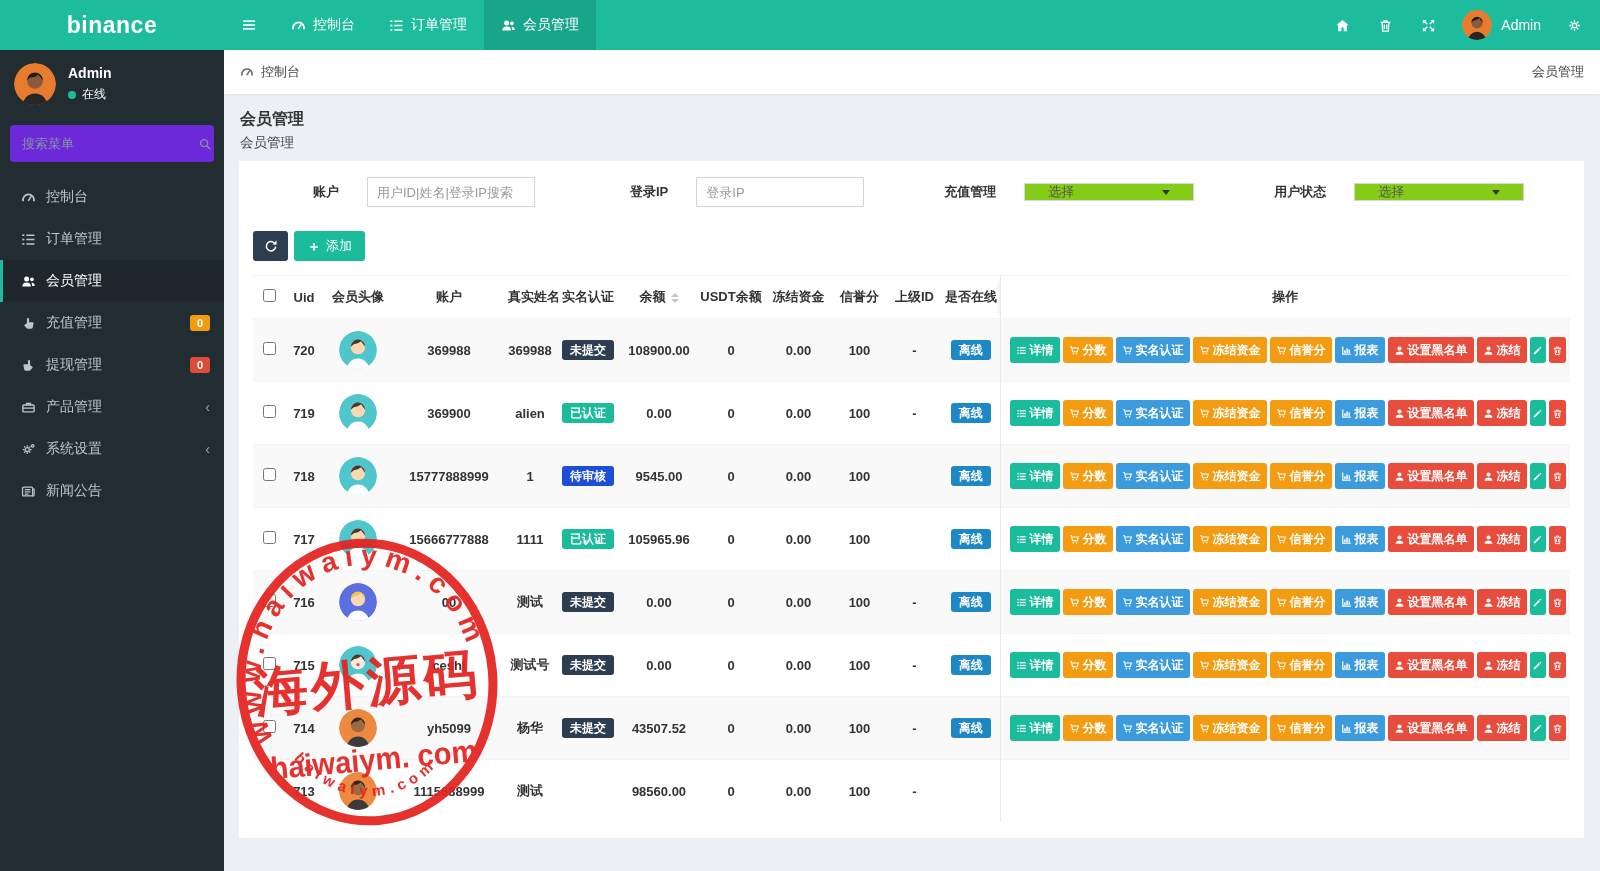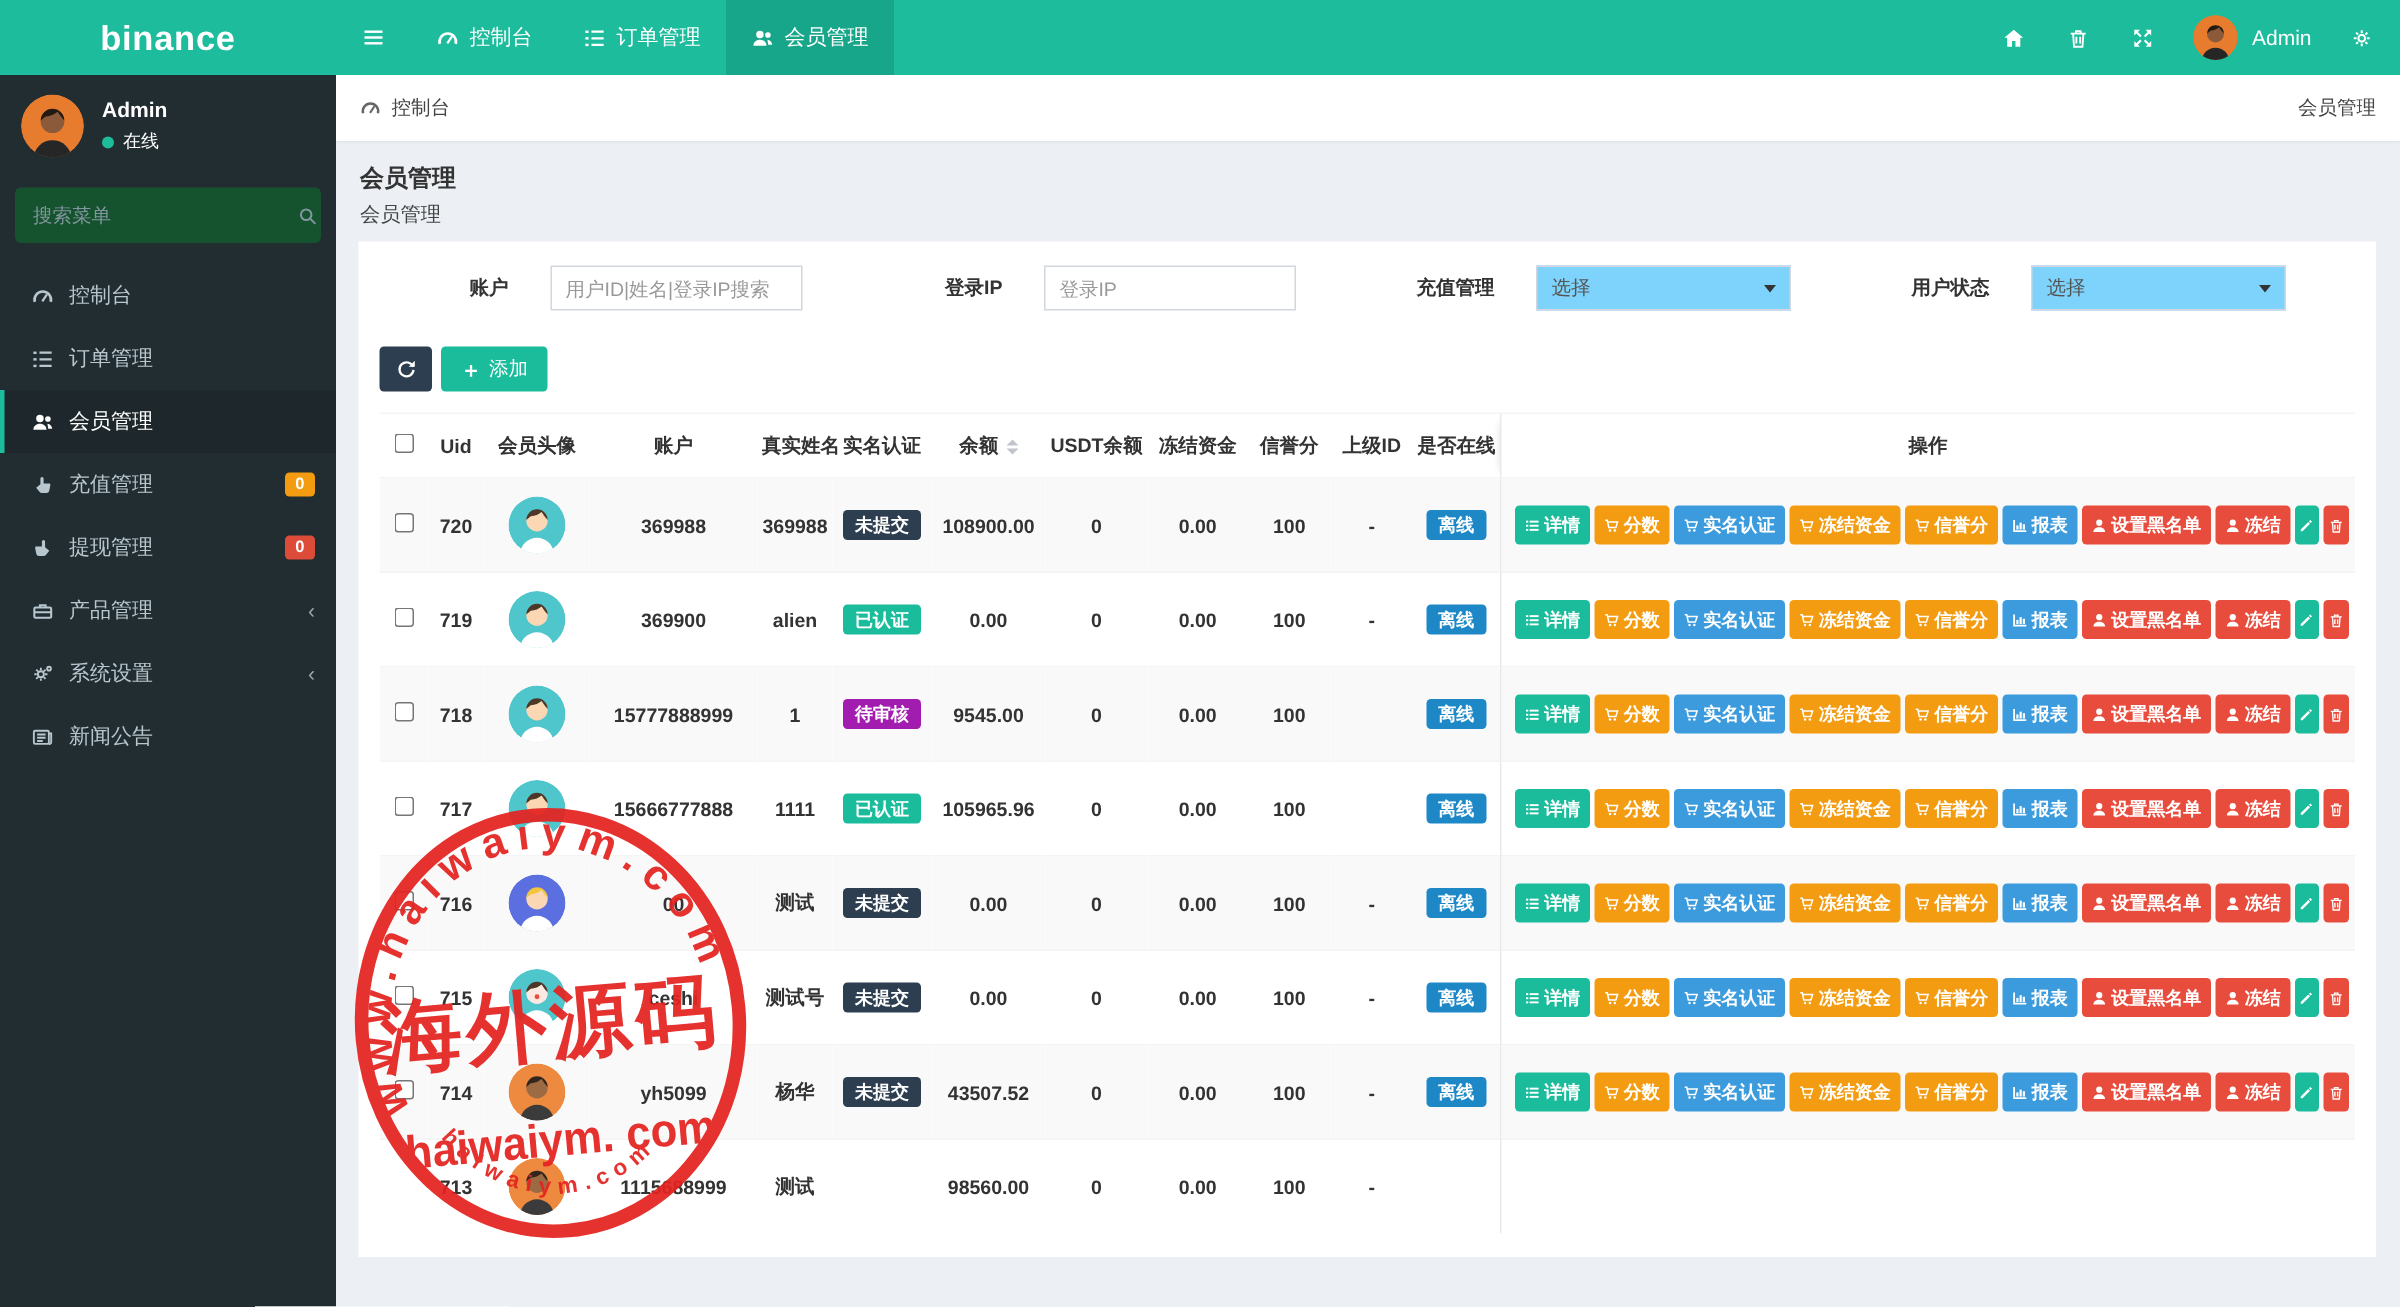--- a/index.html
+++ b/index.html
@@ -19,21 +19,21 @@
   .top-right{margin-left:auto;display:flex;align-items:center;gap:0;color:#fff;padding-right:4px}
   .top-right .tr-btn{padding:0 14px;font-size:15px;cursor:pointer;display:flex;align-items:center;height:50px}
   .top-user{display:flex;align-items:center;gap:9px;padding:0 12px;font-size:14px;cursor:pointer}
 
   
   .sidebar{position:absolute;top:50px;left:0;width:224px;height:821px;background:#222d32;z-index:50}
   .user-panel{display:flex;align-items:center;gap:12px;padding:13px 14px 10px}
   .user-name{color:#fff;font-size:14px;font-weight:bold}
   .user-status{display:flex;align-items:center;gap:6px;color:#fff;font-size:12px;margin-top:5px}
   .dot{width:8px;height:8px;border-radius:50%;background:#1dbc9c;display:inline-block}
-  .side-search{margin:10px 10px 14px;background:#14532d;border-radius:4px;height:37px;display:flex;align-items:center;padding:0 12px}
+  .side-search{margin:10px 10px 14px;background:#6d28d9;border-radius:4px;height:37px;display:flex;align-items:center;padding:0 12px}
   .side-search input{flex:1;background:transparent;border:none;outline:none;color:#ccc;font-size:13px;font-family:inherit}
   .side-search input::placeholder{color:#81959e}
   .side-search .icon{color:#81959e;font-size:14px}
   .side-item{display:flex;align-items:center;gap:9px;height:42px;padding:0 14px 0 16px;color:#b8c7ce;font-size:14px;cursor:pointer;border-left:3px solid transparent}
   .side-item .icon{font-size:15px;width:18px}
   .side-item.active{background:#1e282c;color:#fff;border-left-color:#1dbc9c}
   .side-badge{margin-left:auto;color:#fff;font-size:11px;font-weight:bold;padding:2px 7px;border-radius:3px}
   .side-arrow{margin-left:auto;color:#9aa9b0;font-size:14px}
 
   
@@ -48,21 +48,21 @@
   .tab{display:inline-block;background:#fff;color:#555;font-size:14px;padding:10px 15px;border-radius:3px 3px 0 0;cursor:pointer}
   .card{margin:0 16px 0 15px;background:#fff;padding:16px 14px;min-height:655px;position:relative}
 
   
   .filter-row{display:flex;align-items:center}
   .fgroup{display:flex;align-items:center}
   .flabel{font-size:13px;font-weight:bold;color:#333;white-space:nowrap;margin-right:28px}
   .fg1{margin-left:60px}.fg2{margin-left:95px}.fg3{margin-left:80px}.fg4{margin-left:80px}
   .tinput{width:168px;height:30px;border:1px solid #d2d6de;padding:0 9px;font-size:13px;color:#555;outline:none;font-family:inherit;background:#fff}
   .tinput::placeholder{color:#999}
-  .tselect{width:170px;height:30px;border:1px solid #d2d6de;display:flex;align-items:center;justify-content:space-between;padding:0 9px;font-size:13px;color:#555;cursor:pointer;background:#7dd3fc}
+  .tselect{width:170px;height:18px;border:1px solid #d2d6de;display:flex;align-items:center;justify-content:space-between;padding:0 23px;font-size:13px;color:#555;cursor:pointer;background:#84cc16}
   .caret{width:0;height:0;border-left:4px solid transparent;border-right:4px solid transparent;border-top:5px solid #333}
   .btn-row{margin-top:16px;margin-left:116px;display:flex;gap:7px}
   .btn{border:none;border-radius:3px;font-size:13px;padding:6px 13px;cursor:pointer;font-family:inherit;display:inline-flex;align-items:center;gap:5px}
   .btn-teal{background:#1abc9c;color:#fff}
   .btn-default{background:#fff;color:#444;border:1px solid #ccc}
   .toolbar{margin-top:24px;display:flex;gap:6px;align-items:center}
   .btn-dark{background:#2c3e50;color:#fff;width:35px;height:30px;justify-content:center;padding:0;font-size:14px}
   .btn-add{height:30px;font-size:13px}
   .plus{font-size:14px;font-weight:bold;line-height:0}
 
@@ -655,21 +655,21 @@
                 <svg viewBox="0 0 40 40" width="38" height="38" style="border-radius:50%;display:block">
     <circle cx="20" cy="20" r="20" fill="#4fc5cc"></circle>
     <path d="M8 41a12 12 0 0 1 24 0z" fill="#ffffff"></path>
     <circle cx="20" cy="17" r="7.5" fill="#fbd7b4"></circle>
     <path d="M12.5 16.5a7.5 7.5 0 0 1 15 0c-1.6-1.8-3.6-4.4-4.3-5.6-1.8 1.6-4.6 2.9-7.6 3z" fill="#4b3826"></path>
     </svg>
               </span>
             </td>
      <td>15777888999</td>
      <td>1</td>
-     <td><span class="badge" style="background:#a21caf">待审核</span></td>
+     <td><span class="badge" style="background:#1d4ed8">待审核</span></td>
      <td>9545.00</td>
      <td>0</td>
      <td>0.00</td>
      <td>100</td>
      <td></td>
      <td><span class="badge" style="background:#1e88c7">离线</span></td>
      <td class="col-op">
               <span class="acts">
                 <button class="abtn" style="background:#1abc9c">
       <span class="icon">

